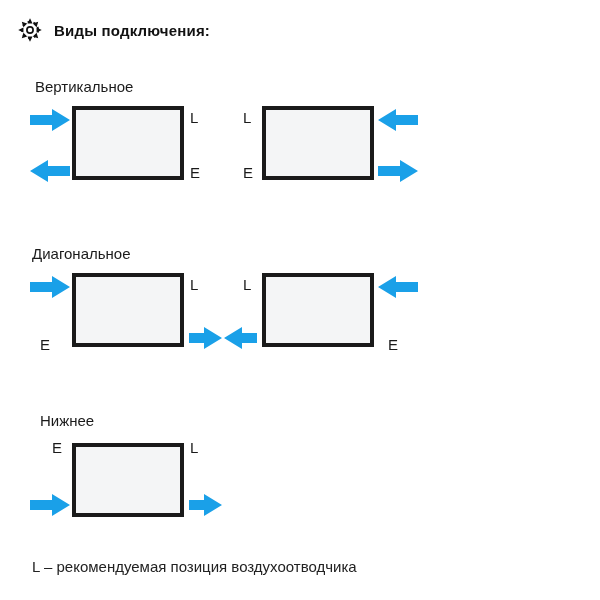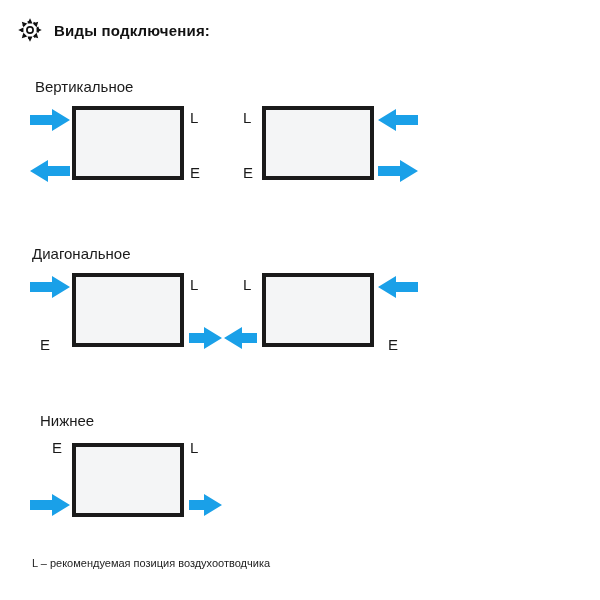--- a/index.html
+++ b/index.html
@@ -66,21 +66,21 @@
   .arrow {
     position: absolute;
   }
   .arrow svg { display: block; }
 
   
   .footnotes {
     position: absolute;
     left: 32px;
     top: 556px;
-    font-size: 11px;
+    font-size: 15px;
     color: #222222;
     line-height: 1.45;
   }
   .footnotes div { white-space: nowrap; }
 </style>
 </head>
 <body>
 
 <div class="page">
 

